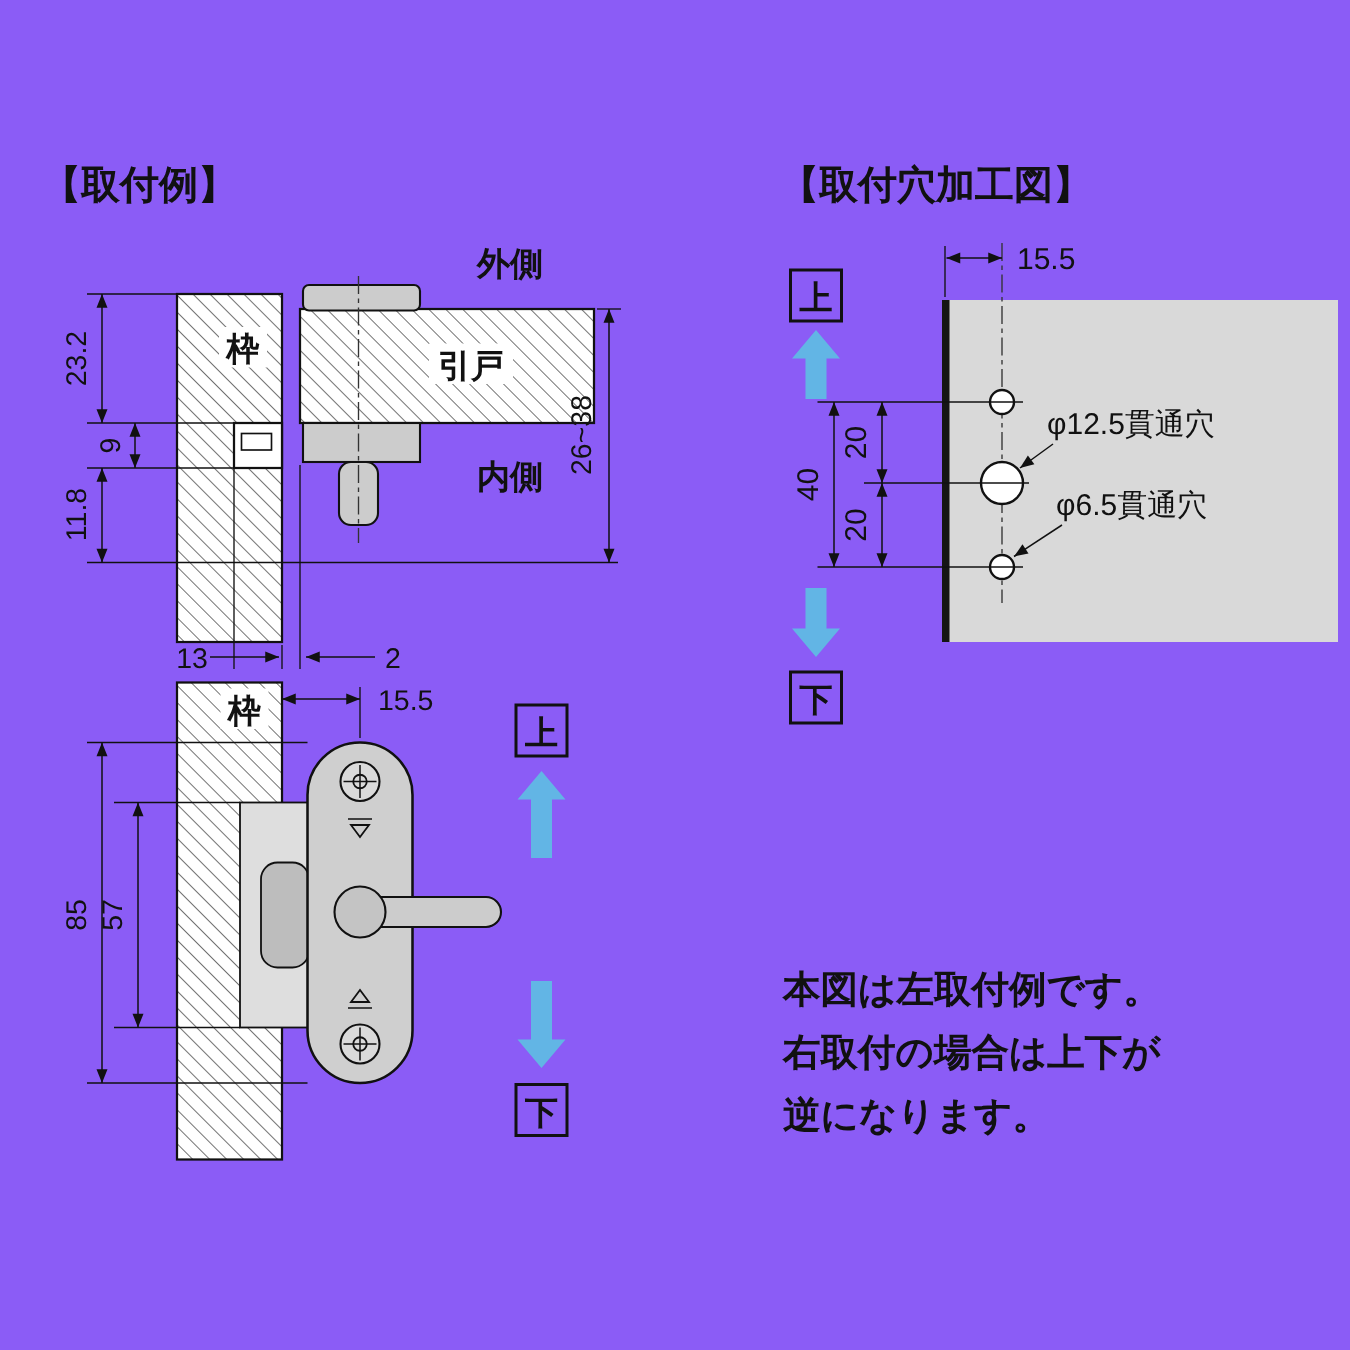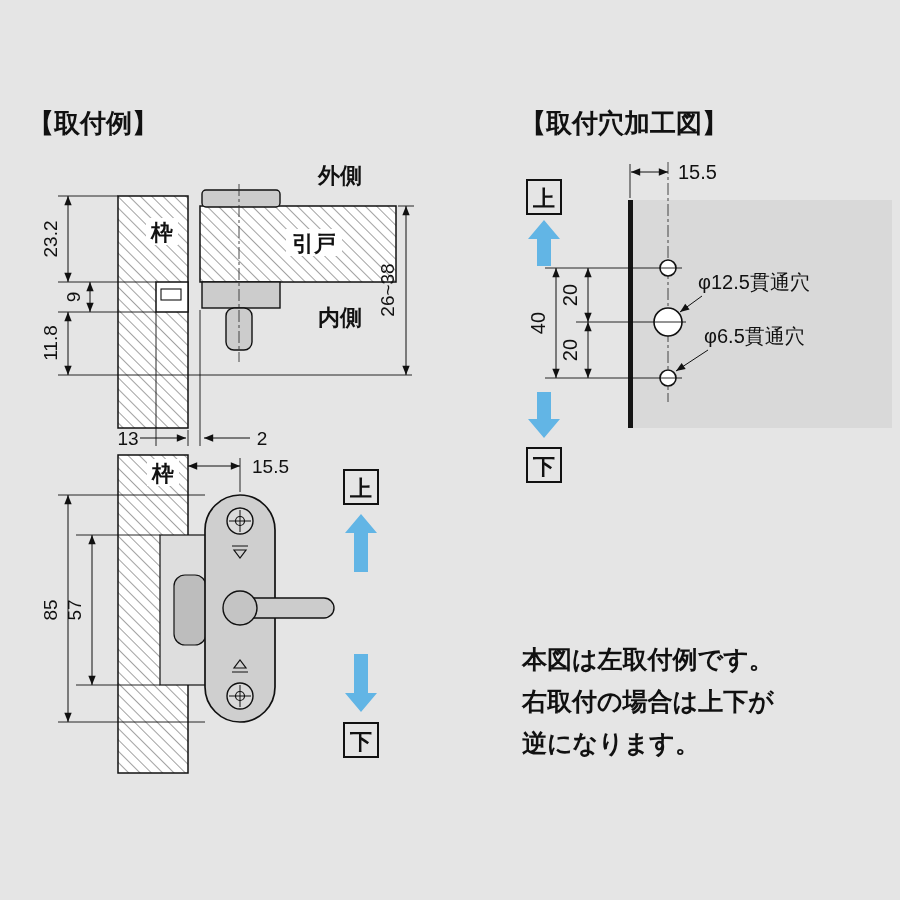--- a/index.html
+++ b/index.html
@@ -1,16 +1,16 @@
 <!DOCTYPE html>
 <html><head>
 <meta charset="utf-8">
 <style>
   html,body{margin:0;padding:0;background:#fff;}
-  .stage{position:relative;width:900px;height:900px;background:#e5e5e5;overflow:hidden;
+  .stage{position:relative;width:900px;height:900px;background:#8b5cf6;overflow:hidden;
          font-family:"Liberation Sans","DejaVu Sans",sans-serif;}
   svg text{font-family:"Liberation Sans","DejaVu Sans",sans-serif;fill:#111;}
   .t-title{font-size:26px;font-weight:700;}
   .t-label{font-size:22px;font-weight:700;}
   .t-dim{font-size:19px;font-weight:400;}
   .t-box{font-size:22px;font-weight:700;}
   .t-hole{font-size:20px;font-weight:400;}
   .t-note{font-size:25px;font-weight:600;}
   .ln{stroke:#111;stroke-width:1;fill:none;}
   .ext{stroke:#111;stroke-width:0.9;fill:none;}

